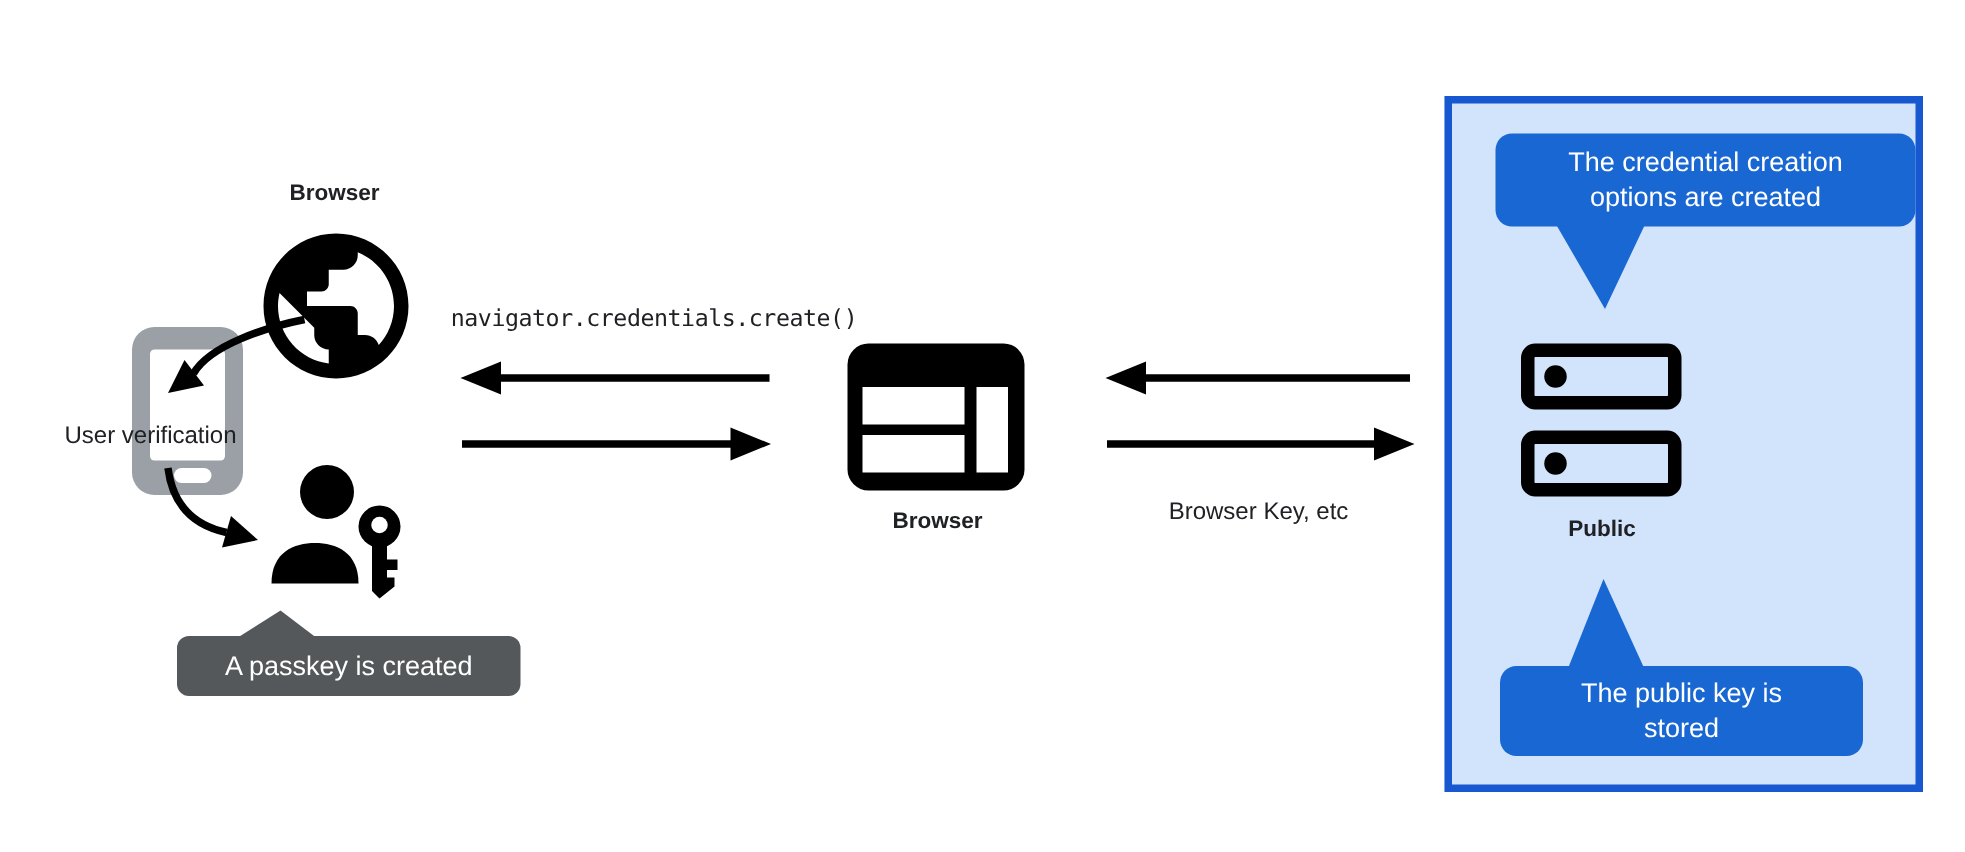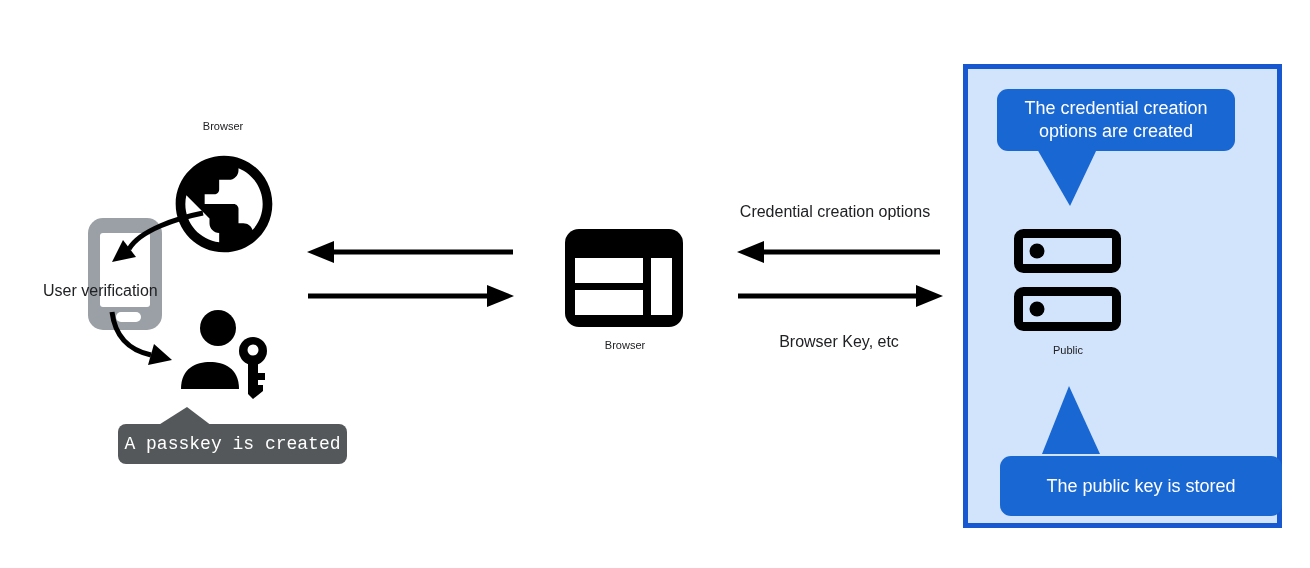--- a/index.html
+++ b/index.html
@@ -21,21 +21,21 @@
     color:var(--ink);
   }
   .lbl{
     position:absolute;
     font-size:16px;
     color:var(--ink);
     text-align:center;
     white-space:nowrap;
     z-index:3;
   }
-  .lbl.bold{font-weight:400;font-size:11px;}
+  .lbl.bold{font-weight:700;font-size:15px;}
   .mono{
     font-family:"DejaVu Sans Mono", monospace;
     font-size:15.5px;
     letter-spacing:-0.3px;
   }
   #backend-panel{
     position:absolute;
     left:963px;top:64px;width:319px;height:464px;
     background:var(--blue-fill);
     border:5px solid var(--blue-border);
@@ -47,32 +47,31 @@
   .bubble{
     position:absolute;
     background:var(--blue);
     color:#ffffff;
     border-radius:11px;
     display:flex;align-items:center;justify-content:center;
     text-align:center;
     font-size:18px;line-height:23px;
     z-index:2;
   }
-  #bubble-top{left:997px;top:89px;width:238px;height:62px;padding:0 22px;}
-  #bubble-bottom{left:1000px;top:456px;width:282px;height:60px;padding:0 30px;}
+  #bubble-top{left:997px;top:89px;width:280px;height:62px;padding:0 22px;}
+  #bubble-bottom{left:1000px;top:444px;width:242px;height:60px;padding:0 30px;}
   #passkey-tooltip{
     position:absolute;
     left:118px;top:424px;width:229px;height:40px;
     background:var(--tooltip-gray);
     color:#ffffff;
     border-radius:8px;
     display:flex;align-items:center;justify-content:center;
     font-size:18px;
     z-index:2;
-    font-family:Liberation Mono, monospace;
   }
 </style>
 </head>
 <body>
 
 <div id="stage">
 
   <div id="backend-panel"></div>
 
   <svg id="diagram-svg" width="1310" height="568" viewBox="0 0 1310 568">
@@ -142,25 +141,25 @@
     <polygon points="1037,149 1097,149 1070,206" fill="#1967d2"></polygon>
     <polygon points="1042,454 1100,454 1069,386" fill="#1967d2"></polygon>
   </svg>
 
   <div class="lbl bold" style="left:173px;top:120px;width:100px;">Browser</div>
 
   <div class="lbl" style="left:43px;top:282px;text-align:right;">User verification</div>
 
   <div id="passkey-tooltip">A passkey is created</div>
 
+  <div class="lbl mono" style="left:286px;top:203px;width:300px;">navigator.credentials.create()</div>
 
 
   <div class="lbl bold" style="left:575px;top:339px;width:100px;">Browser</div>
 
-  <div class="lbl" style="left:710px;top:203px;width:250px;">Credential creation options</div>
 
   <div class="lbl" style="left:739px;top:333px;width:200px;">Browser Key, etc</div>
 
   <div class="lbl bold" style="left:1018px;top:344px;width:100px;">Public</div>
 
   <div id="bubble-top" class="bubble">The credential creation options are created</div>
 
   <div id="bubble-bottom" class="bubble">The public key is stored</div>
 
 </div>

